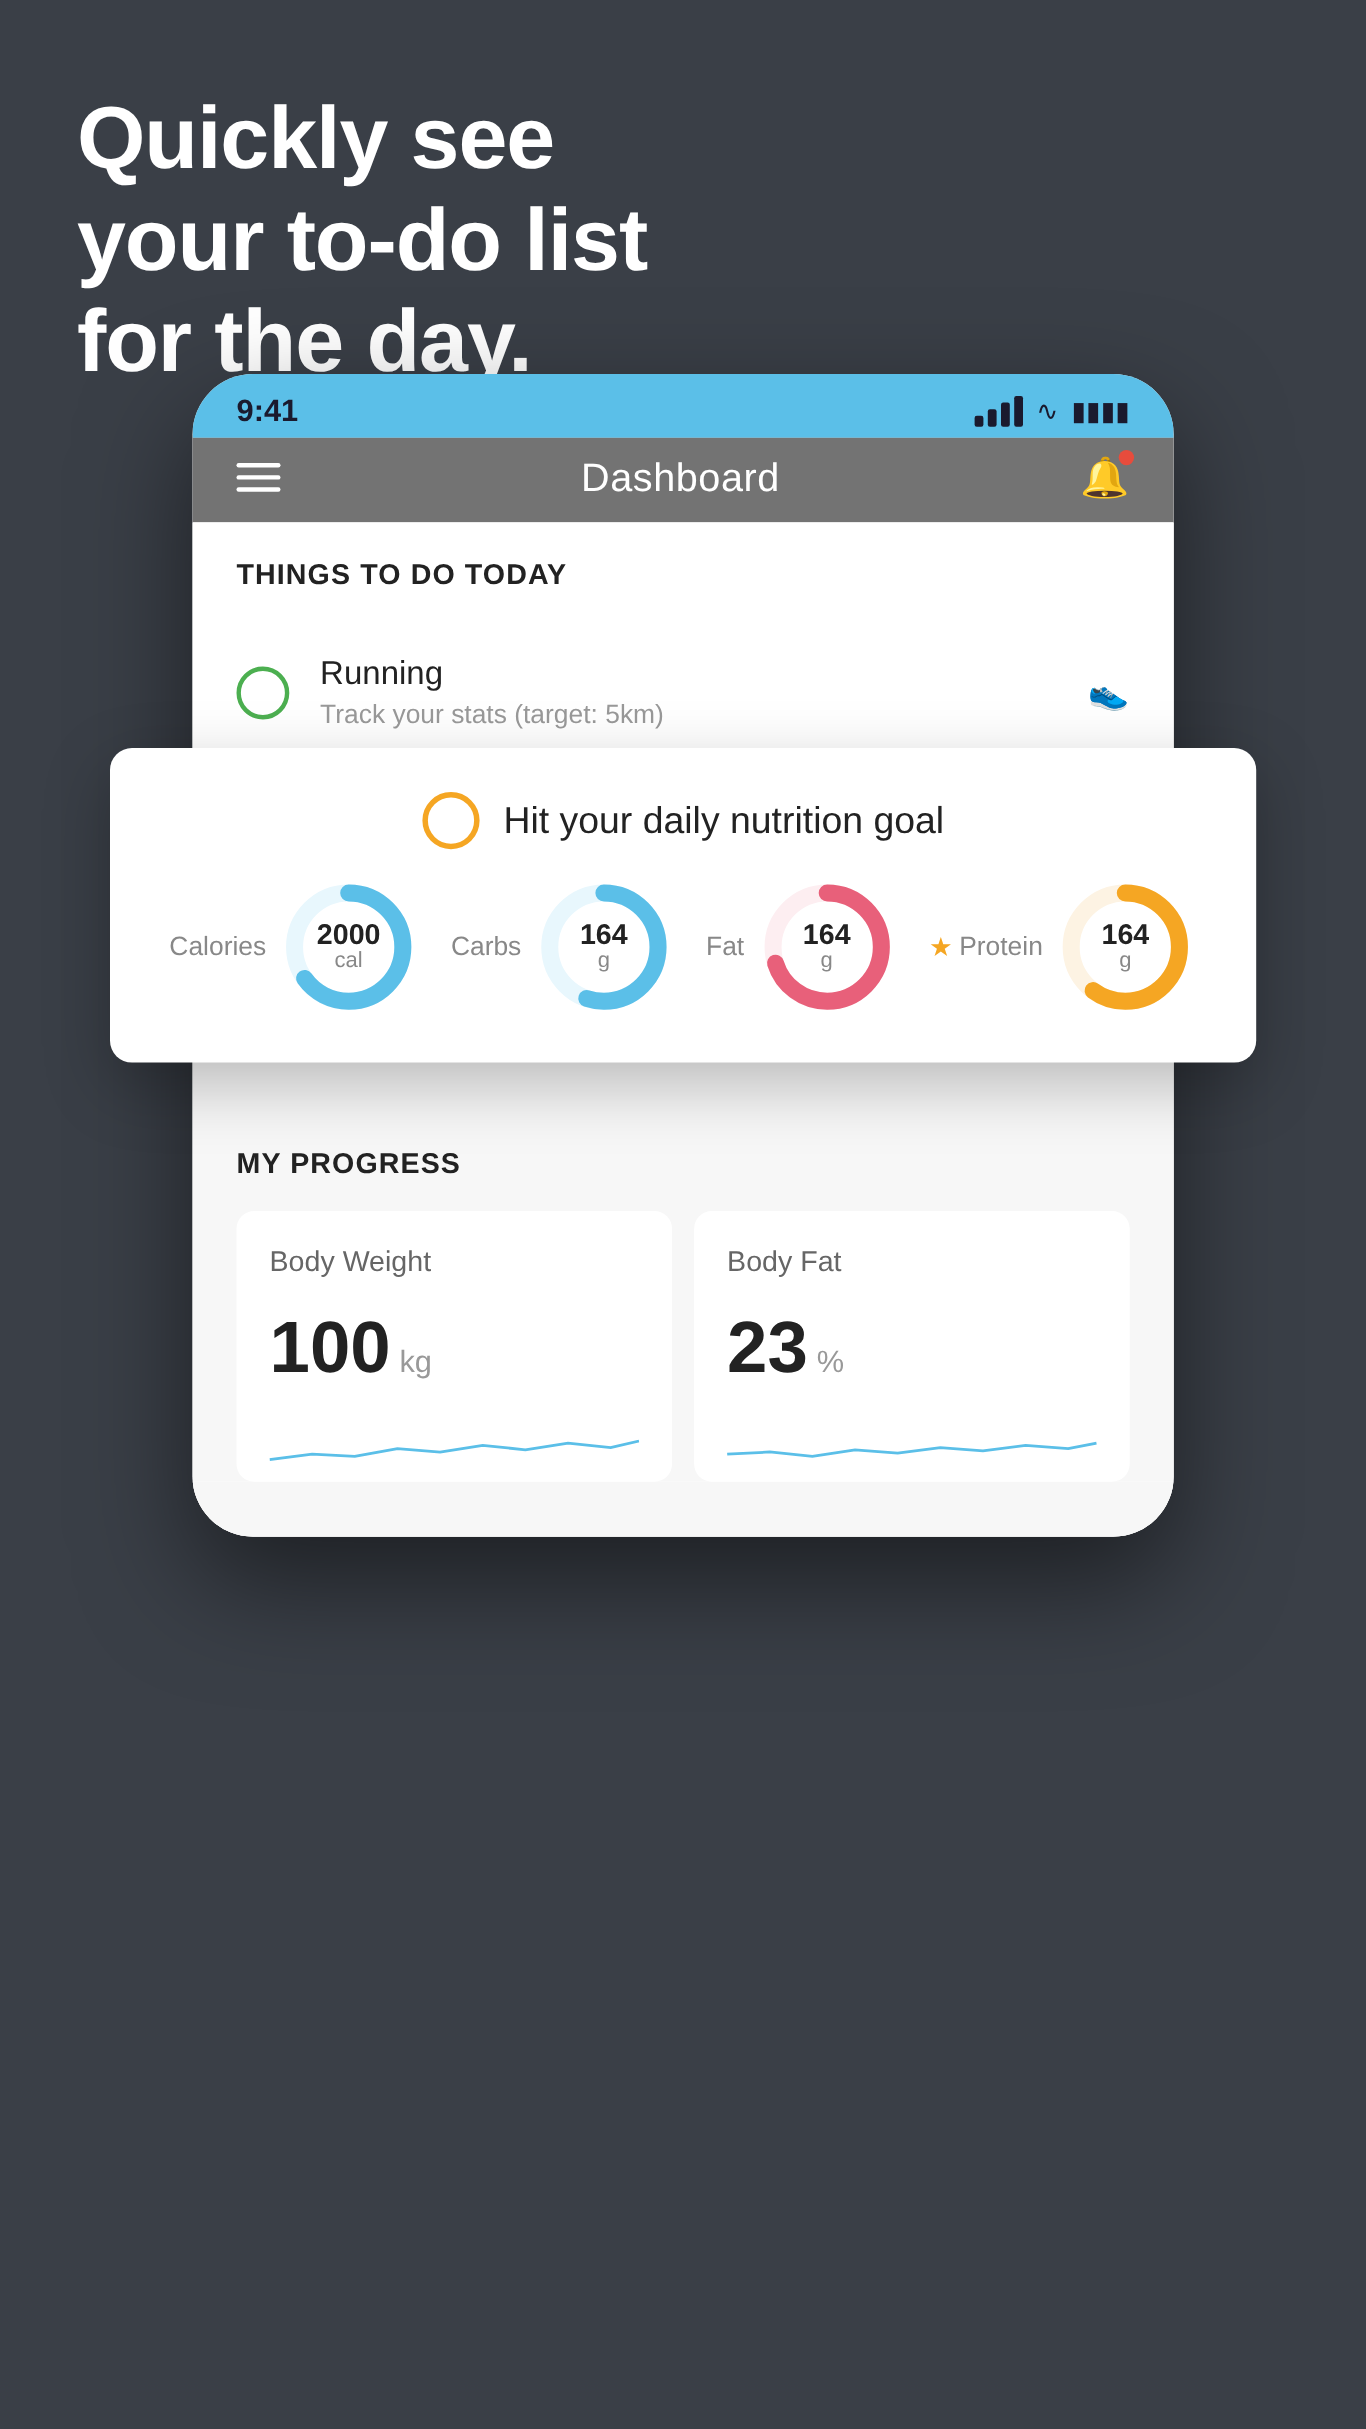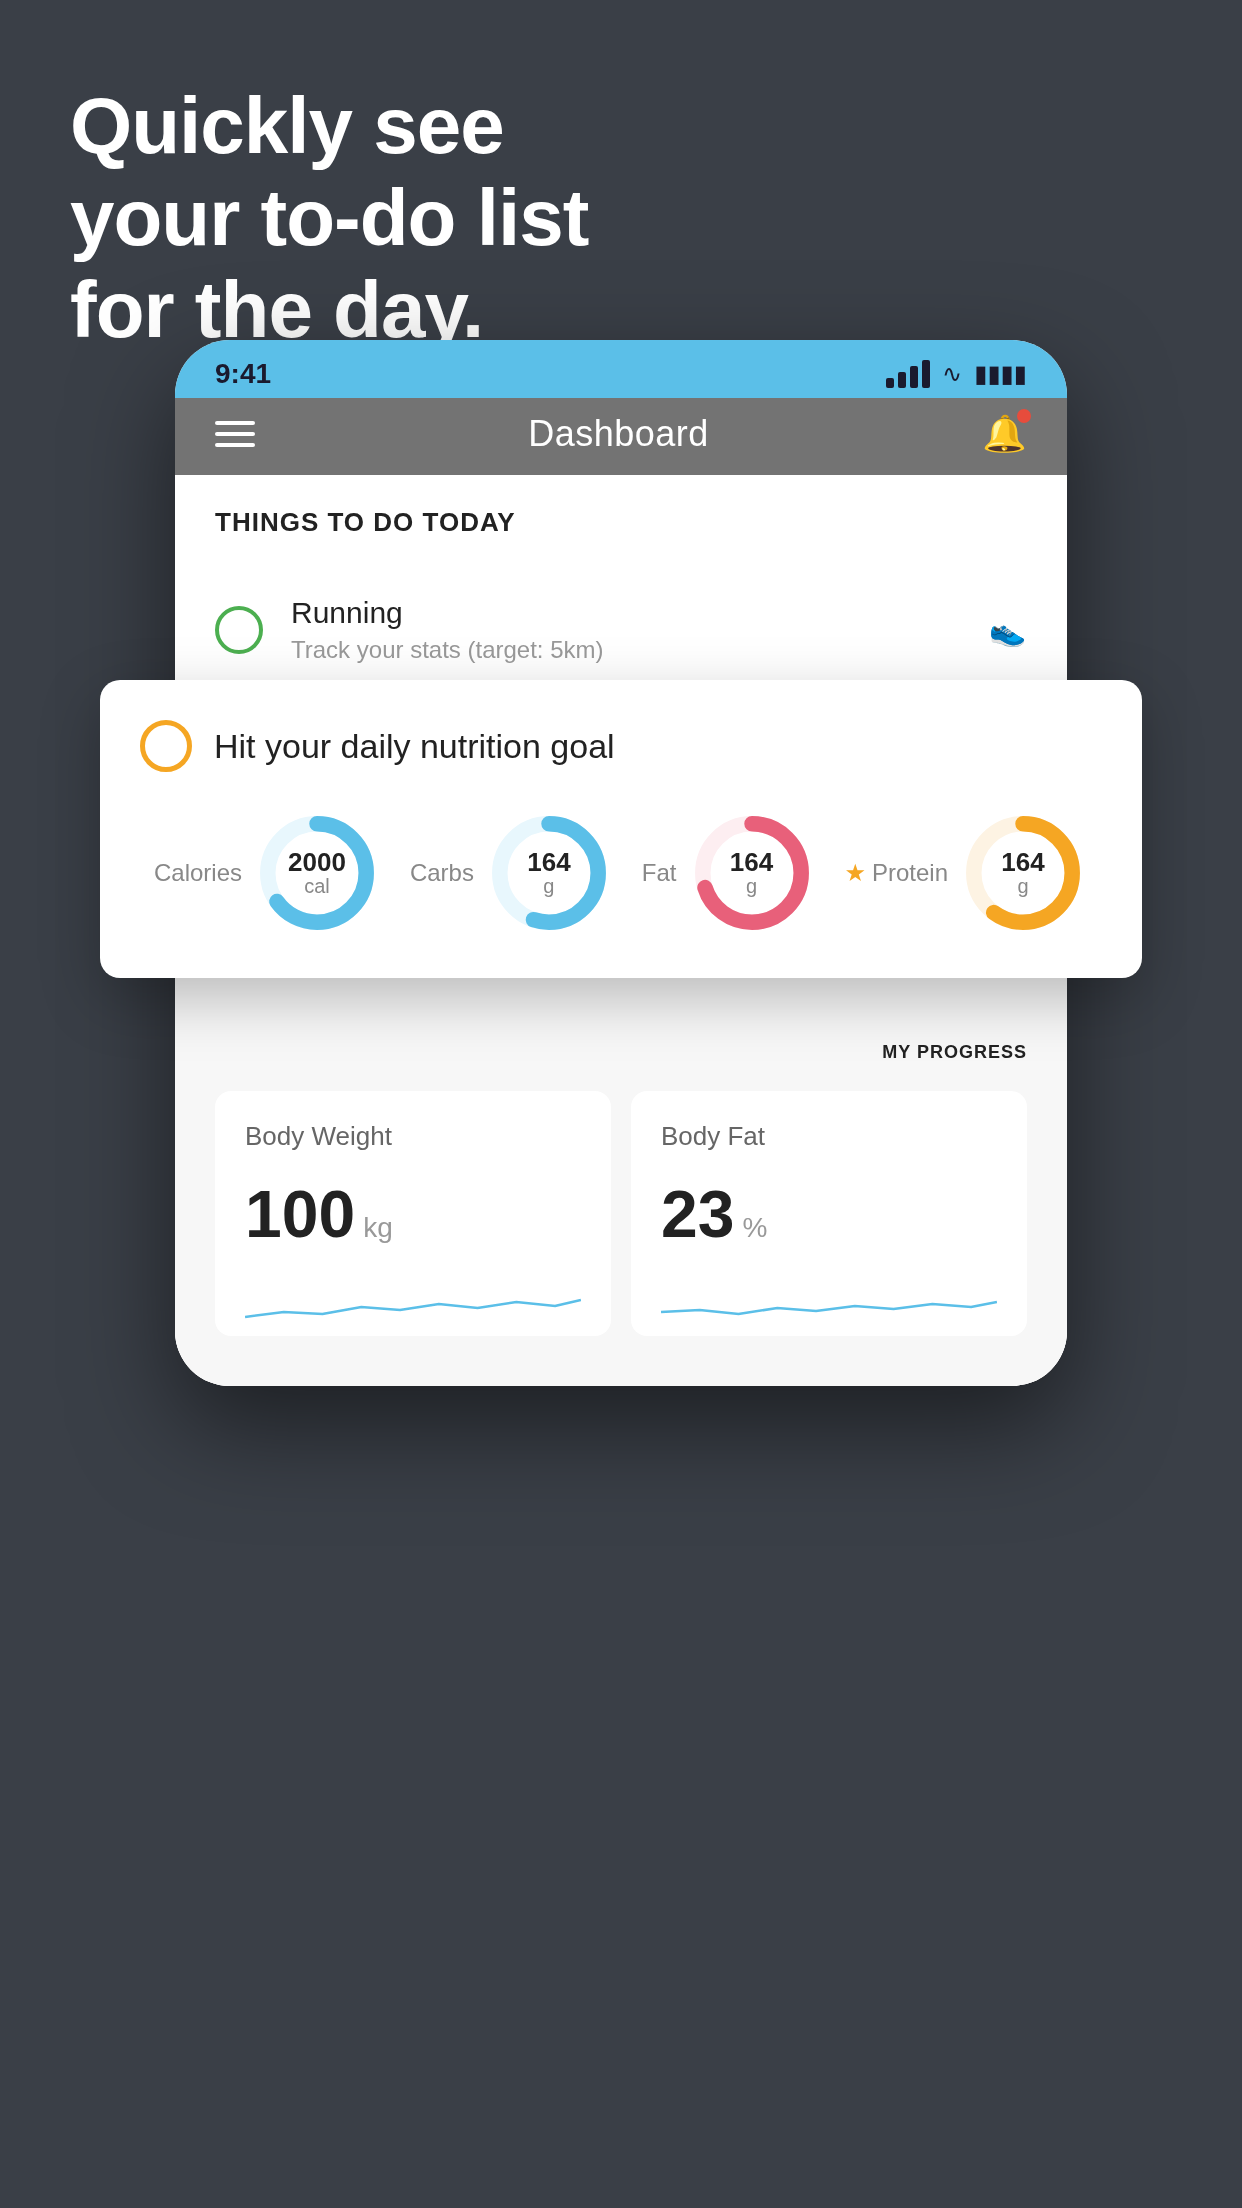--- a/index.html
+++ b/index.html
@@ -145,21 +145,22 @@
       border-radius: 20px;
       padding: 40px;
       box-shadow: 0 20px 60px rgba(0,0,0,0.25);
       z-index: 10;
     }
 
     .card-header {
       display: flex;
       align-items: center;
       gap: 22px;
-      margin-bottom: 36px;
+      margin-bottom: 24px;
+      justify-content: center;
     }
 
     .circle-check {
       width: 52px;
       height: 52px;
       border-radius: 50%;
       border: 5px solid #f5a623;
       background: transparent;
       flex-shrink: 0;
     }
@@ -275,27 +276,26 @@
       font-size: 30px;
     }
 
     
     .progress-section {
       background: #f7f7f7;
       padding: 40px 40px 0;
     }
 
     .progress-title {
-      font-size: 18px;
+      font-size: 26px;
       font-weight: 700;
       color: #222;
       letter-spacing: 1px;
       text-transform: uppercase;
       margin-bottom: 28px;
-      text-align: right;
     }
 
     .progress-cards {
       display: flex;
       gap: 20px;
     }
 
     .progress-card {
       flex: 1;
       background: white;

